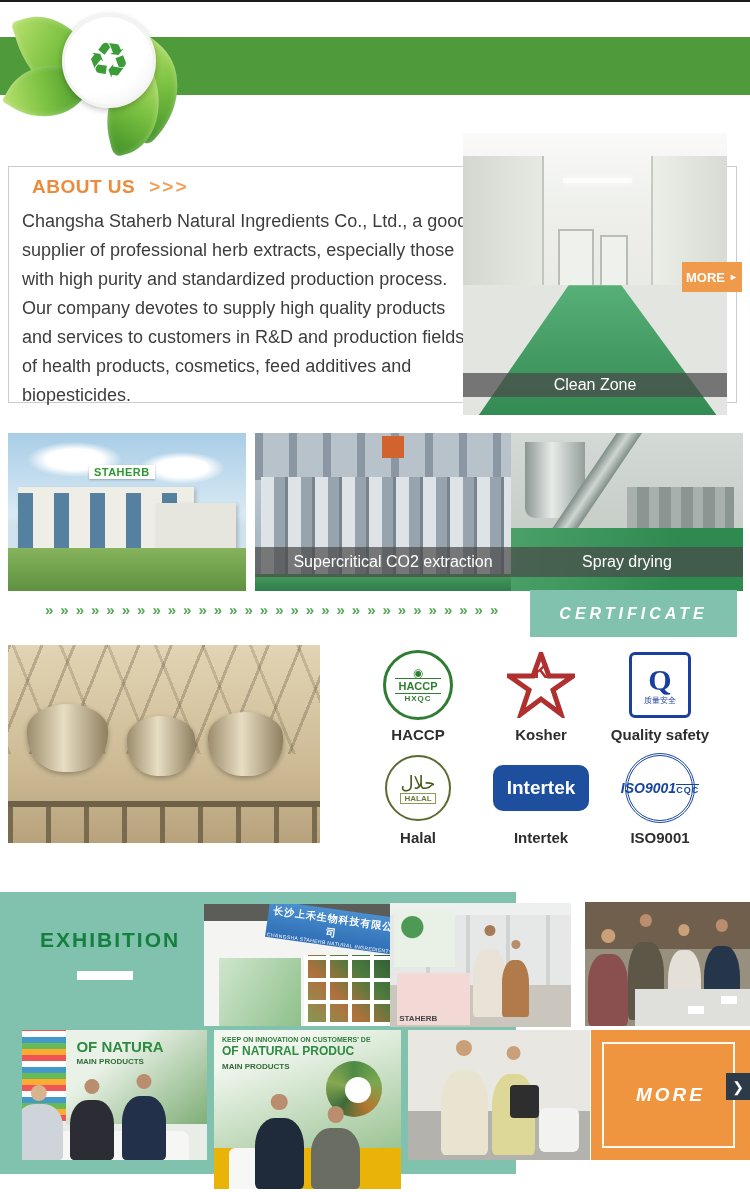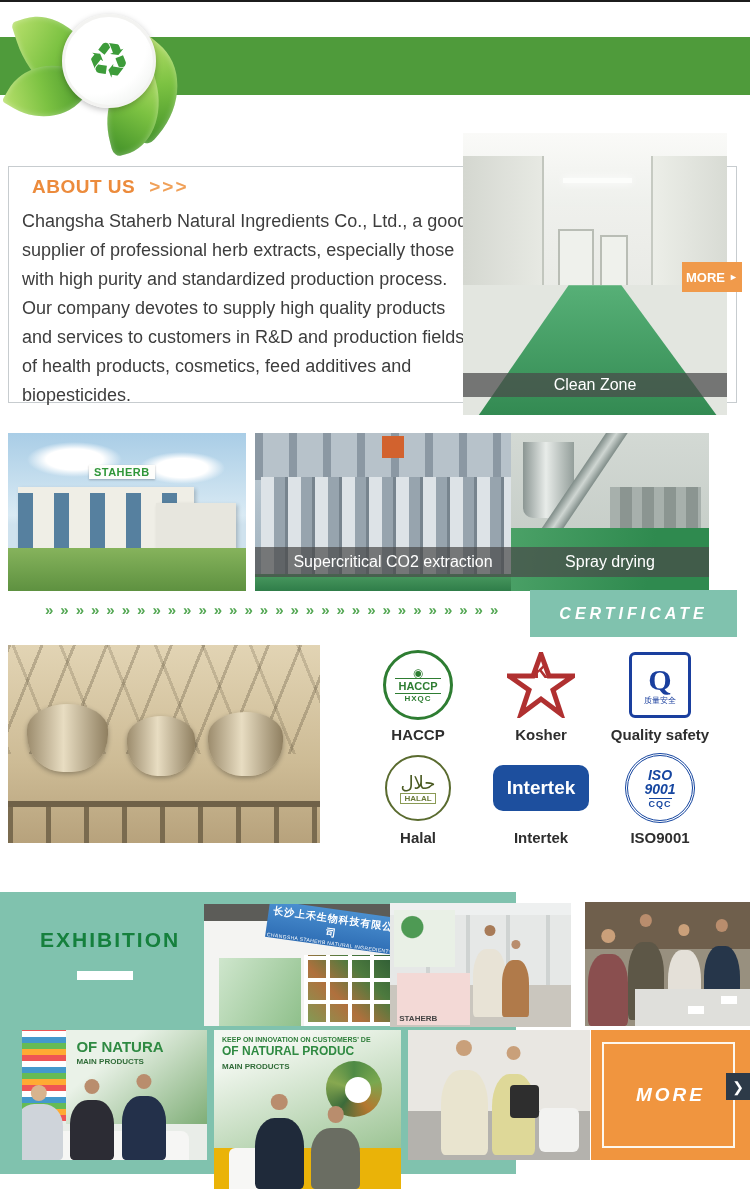--- a/index.html
+++ b/index.html
@@ -73,21 +73,21 @@
   .g1 .sign{position:absolute;left:34%;top:20%;background:#fdfdfb;padding:1px 5px;
     font-size:11px;font-weight:bold;color:#2f9638;letter-spacing:.5px;box-shadow:0 1px 2px rgba(0,0,0,.25);}
   .g2{left:255px;top:433px;width:276px;height:158px;background:linear-gradient(#c3ced6,#9db0bd);}
   .g2 .beam{position:absolute;left:0;top:0;width:100%;height:30%;
     background:repeating-linear-gradient(90deg,#8b98a3 0 8px,#b7c2ca 8px 34px);}
   .g2 .cols{position:absolute;left:2%;top:28%;width:96%;height:62%;
     background:repeating-linear-gradient(90deg,#dde3e7 0 13px,#97a4ae 13px 24px,#77848e 24px 27px);}
   .g2 .crane{position:absolute;left:46%;top:2%;width:8%;height:14%;background:#d2622e;}
   .g2 .floor{position:absolute;left:0;bottom:0;width:100%;height:11%;
     background:linear-gradient(#4a9a60,#2f7d49);}
-  .g3{left:511px;top:433px;width:198px;height:158px;background:linear-gradient(#d3d9d4,#c0c8c2);}
+  .g3{left:511px;top:433px;width:232px;height:158px;background:linear-gradient(#d3d9d4,#c0c8c2);}
   .g3 .tank{position:absolute;left:6%;top:6%;width:26%;height:48%;border-radius:0 0 10px 10px;
     background:linear-gradient(90deg,#8b9693,#e8ece9 45%,#939e9a);}
   .g3 .pipe{position:absolute;left:30%;top:-12%;width:9%;height:95%;background:
     linear-gradient(90deg,#7f8c88,#cfd6d2 50%,#7f8c88);transform:rotate(34deg);}
   .g3 .mach{position:absolute;right:4%;top:34%;width:46%;height:26%;
     background:repeating-linear-gradient(90deg,#a7b0ac 0 10px,#8b9591 10px 22px);}
   .g3 .floor{position:absolute;left:0;bottom:0;width:100%;height:40%;
     background:linear-gradient(100deg,#4ba167 0%,#2f8a4f 70%);}
   .caption-bar{position:absolute;left:0;bottom:14px;width:100%;height:30px;line-height:30px;
     background:rgba(73,73,73,.70);color:#fff;font-size:16px;text-align:center;}
@@ -125,21 +125,21 @@
     display:flex;flex-direction:column;align-items:center;justify-content:center;color:#1a3f9e;}
   .qsafe .q{font-size:30px;font-weight:bold;line-height:30px;font-family:"Liberation Serif",serif;}
   .qsafe .cn{font-size:8px;}
   .halal{width:62px;height:62px;border-radius:50%;border:2px solid #5a6b2f;
     display:flex;flex-direction:column;align-items:center;justify-content:center;color:#4a5a22;}
   .halal .ar{font-size:18px;line-height:20px;}
   .halal .en{font-size:8px;font-weight:bold;border:1px solid #8a9a55;padding:0 3px;color:#6a7a38;}
   .intertek{width:96px;height:46px;border-radius:10px;background:#1d4f9e;color:#fff;
     display:flex;align-items:center;justify-content:center;font-size:19px;font-weight:bold;}
   .iso{width:64px;height:64px;border-radius:50%;border:3px double #1646a0;
-    display:flex;flex-direction:column;align-items:center;justify-content:center;color:#1646a0;}
+    display:flex;align-items:center;justify-content:center;color:#1646a0;}
   .iso .l1{font-size:14px;font-weight:bold;line-height:14px;font-style:italic;}
   .iso .l2{font-size:14px;font-weight:bold;line-height:14px;font-style:italic;}
   .iso .l3{font-size:9px;font-weight:bold;letter-spacing:1px;border-top:1px solid #1646a0;margin-top:2px;}
 
   
   .exh-block{left:0;top:892px;width:516px;height:282px;background:#80c2ae;}
   .exh-head{left:40px;top:928px;color:#15803d;font-size:21px;font-weight:bold;letter-spacing:2px;}
   .exh-bar{left:77px;top:971px;width:56px;height:9px;background:#fff;}
 
   .photo{overflow:hidden;background:#eee;}

